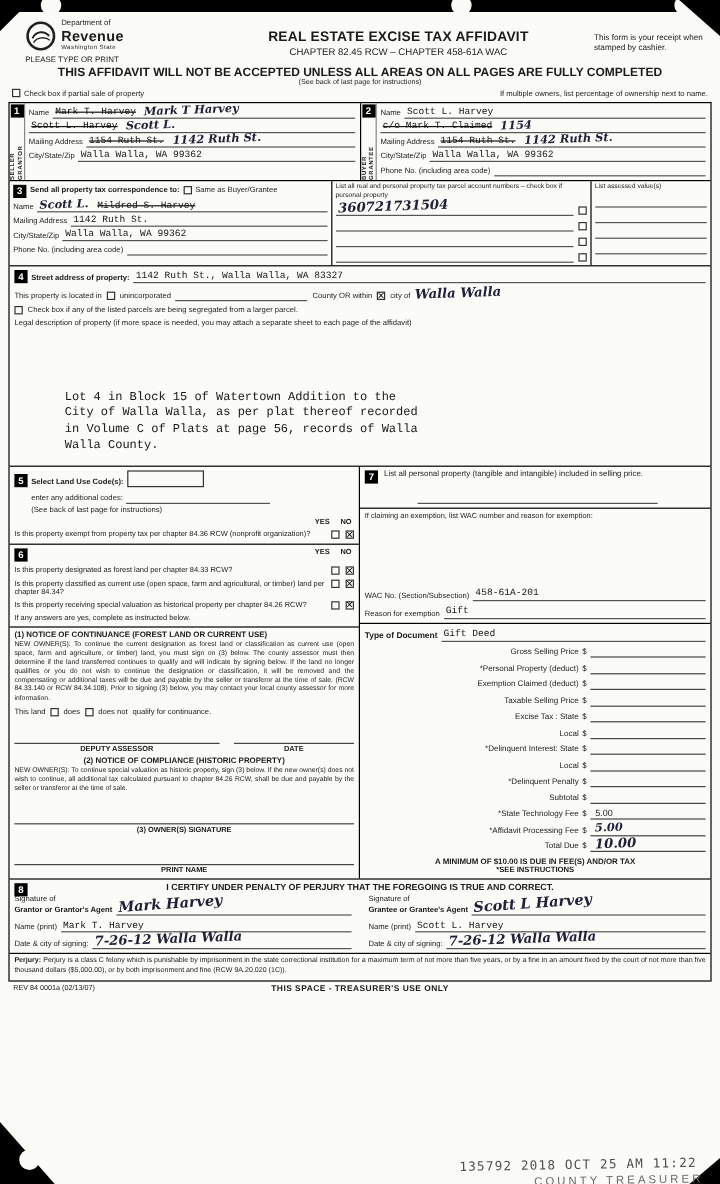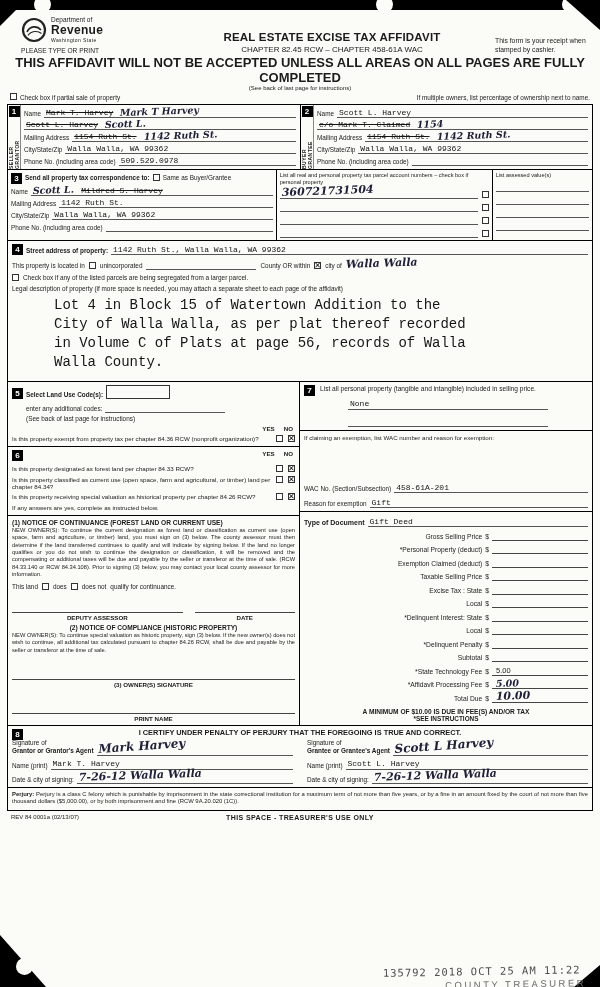--- a/index.html
+++ b/index.html
@@ -8,33 +8,33 @@
         font-family:"Liberation Sans",sans-serif;color:#1b1b1b;margin:0 auto;}
   .topbar{position:absolute;top:0;left:0;width:600px;height:10px;background:#000;}
   .hole{position:absolute;background:#fbfbf7;border-radius:50%;width:17px;height:17px;}
   .corner{position:absolute;width:0;height:0;}
   .tl{top:0;left:0;border-top:26px solid #000;border-right:26px solid transparent;}
   .tr{top:0;right:0;border-top:30px solid #000;border-left:34px solid transparent;}
   .bl{bottom:0;left:0;border-bottom:52px solid #000;border-right:46px solid transparent;}
   .br{bottom:0;right:0;border-bottom:22px solid #000;border-left:26px solid transparent;}
   .form{position:absolute;top:13px;left:7px;width:586px;}
   .b{font-weight:bold;}
-  .header{display:flex;align-items:flex-end;padding:3px 2px 0 14px;}
+  .header{display:flex;align-items:center;padding:3px 2px 0 14px;}
   .logowrap{width:148px;}
   .logorow{display:flex;gap:4px;align-items:center;}
   .logocircle{width:26px;height:26px;flex:none;}
   .logodept{font-size:6.5px;}
   .logoname{font-size:12px;font-weight:bold;letter-spacing:.3px;}
   .logostate{font-size:5px;letter-spacing:.4px;}
   .please{font-size:6.6px;margin-top:4px;}
   .titleblock{flex:1;text-align:center;padding-top:2px;}
   .ftitle{font-size:11.5px;font-weight:bold;letter-spacing:.2px;}
   .fchap{font-size:8px;margin-top:2px;}
   .receipt{width:96px;font-size:6.8px;line-height:1.25;padding-top:3px;}
-  .warning{font-size:13px;font-weight:bold;text-align:center;margin-top:1px;}
+  .warning{font-size:10px;font-weight:bold;text-align:center;margin-top:1px;}
   .seeback{font-size:6px;text-align:center;}
   .partialrow{display:flex;align-items:center;gap:3px;font-size:6.4px;padding:2px 3px 2px 3px;}
   .grow{flex:1;}
   .mainbox{border:1.5px solid #000;margin-top:1px;}
   .prow{display:flex;border-bottom:1px solid #000;}
   .pcell{width:50%;display:flex;}
   .pcell + .pcell{border-left:1px solid #000;}
   .sidestrip{width:13px;display:flex;flex-direction:column;align-items:center;border-right:1px solid #888;padding-top:1px;gap:2px;}
   .vwrap{flex:1;display:flex;justify-content:center;}
   .vtext{writing-mode:vertical-rl;transform:rotate(180deg);font-size:5px;font-weight:bold;letter-spacing:.5px;}
@@ -54,22 +54,22 @@
   .cb{display:inline-block;width:7px;height:7px;border:1px solid #333;background:#fff;position:relative;flex:none;margin-bottom:1px;}
   .cb.checked::after{content:"\2715";position:absolute;top:-2px;left:-1px;font-size:8px;line-height:9px;color:#111;}
   .row3{display:flex;border-bottom:1px solid #000;}
   .c3a{width:46%;padding:2px 3px;border-right:1px solid #000;}
   .c3b{width:37%;padding:2px 3px;border-right:1px solid #000;display:flex;flex-direction:column;}
   .c3c{width:17%;padding:2px 3px;display:flex;flex-direction:column;}
   .colhead{font-size:5.6px;line-height:1.25;}
   .parcelrow{display:flex;align-items:flex-end;gap:4px;min-height:13px;}
   .sec4{padding:2px 4px 3px 4px;border-bottom:1px solid #000;}
   .inline{display:flex;align-items:flex-end;gap:4px;}
-  .legal{font-family:"Liberation Mono",monospace;font-size:14px;white-space:pre-line;line-height:1.35;
-         padding:4px 0 6px 42px;color:#161616;}
+  .legal{font-family:"Liberation Mono",monospace;font-size:10px;white-space:pre-line;line-height:1.35;
+         padding:4px 0 6px 42px;color:#161616;margin-top:48px;}
   .cols{display:flex;border-bottom:1px solid #000;}
   .colL{width:50%;border-right:1px solid #000;padding:3px 4px;}
   .colR{width:50%;padding:3px 4px;display:flex;flex-direction:column;}
   .codebox{width:64px;height:14px;border:1px solid #333;flex:none;}
   .ynhead{display:flex;justify-content:flex-end;gap:9px;font-size:6.2px;font-weight:bold;padding-right:2px;margin-top:2px;}
   .q{display:flex;gap:5px;align-items:flex-start;margin-top:3px;}
   .qtext{flex:1;font-size:6.2px;line-height:1.2;}
   .divider{border-top:1px solid #000;margin:3px -4px;}
   .notice-title{font-size:6.6px;font-weight:bold;margin-top:3px;}
   .notice-title.ctr{text-align:center;}
@@ -182,26 +182,20 @@
                 <span class="typed strike">1154 Ruth St.</span>
                 <span class="hand">1142 Ruth St.</span>
               </span>
             </div>
             <div class="frow">
               <span class="flabel">City/State/Zip</span>
               <span class="fill">
                 <span class="typed">Walla Walla, WA 99362</span>
               </span>
             </div>
-            <div class="frow">
-              <span class="flabel">Phone No. (including area code)</span>
-              <span class="fill">
-                <span class="typed">509.529.0978</span>
-              </span>
-            </div>
           </div>
         </div>
 
         <div class="pcell">
           <div class="sidestrip">
             <span class="badge">2</span>
             <span class="vwrap">
               <span class="vtext">BUYER</span>
               <span class="vtext">GRANTEE</span>
             </span>
@@ -310,21 +304,21 @@
               <span class="fill"></span>
             </div>
         </div>
       </div>
 
       <div class="sec4">
         <div class="frow">
           <span class="badge">4</span>
           <span class="flabel b">Street address of property:</span>
           <span class="fill">
-            <span class="typed">1142 Ruth St., Walla Walla, WA 99362</span>
+            <span class="typed">1142 Ruth St., Walla Walla, WA 83327</span>
           </span>
         </div>
         <div class="inline" style="margin-top:4px;">
           <span class="flabel">This property is located in</span>
           <span class="cb"></span>
           <span class="flabel">unincorporated</span>
           <span class="fill" style="max-width:110px;"></span>
           <span class="flabel">County OR within</span>
           <span class="cb checked"></span>
           <span class="flabel">city of</span>
@@ -422,25 +416,20 @@
             <div class="sigline"></div>
             <div class="under-label">PRINT NAME</div>
           </div>
         </div>
 
         <div class="colR">
           <div class="q" style="margin-top:0;">
             <span class="badge">7</span>
             <span class="qtext" style="font-size:6.6px;">List all  personal property (tangible and intangible) included in selling price.</span>
           </div>
-          <div class="frow" style="margin:2px 40px 0 44px;">
-            <span class="fill">
-              <span class="typed">None</span>
-            </span>
-          </div>
           <div class="frow" style="margin:5px 40px 0 44px;">
             <span class="fill"></span>
           </div>
 
           <div class="divider"></div>
 
           <div class="qtext">If claiming an exemption, list WAC number and reason for exemption:</div>
           <div class="frow" style="margin-top:4px;">
             <span class="flabel">WAC No. (Section/Subsection)</span>
             <span class="fill">

